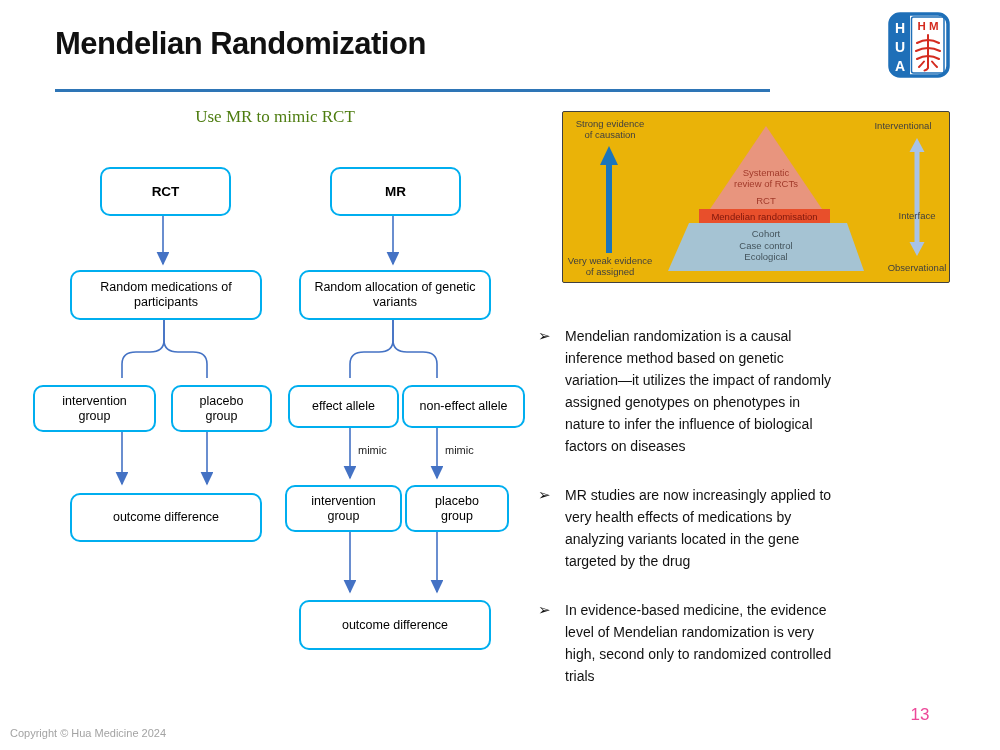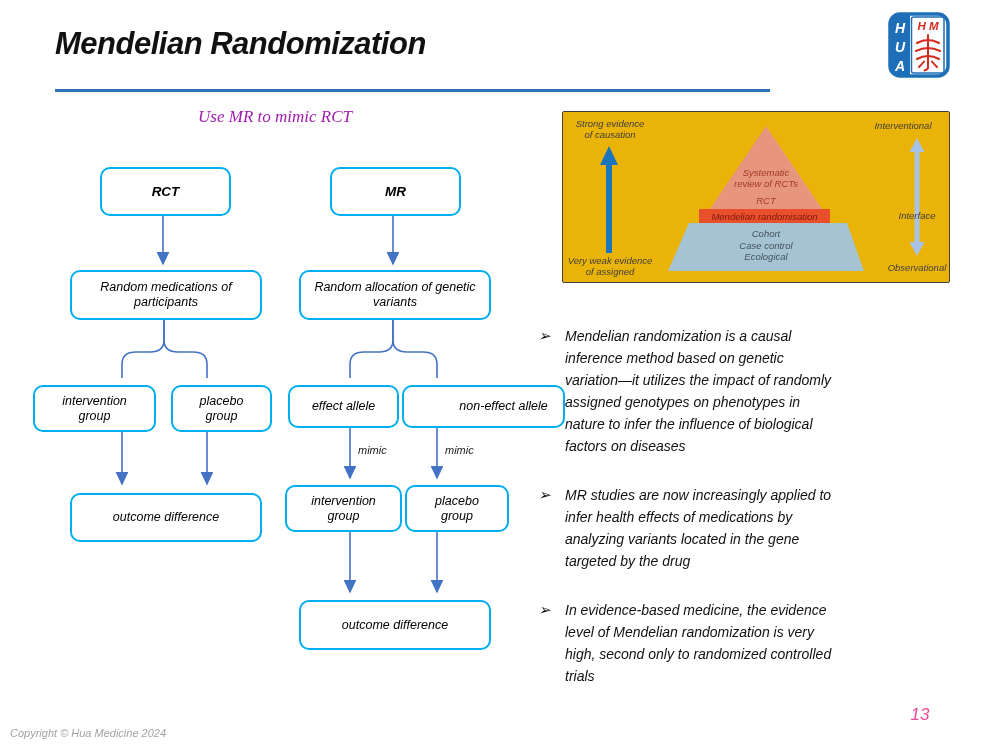--- a/index.html
+++ b/index.html
@@ -1,22 +1,22 @@
 <!DOCTYPE html>
 <html><head>
 <meta charset="utf-8">
 <style>
   html,body{margin:0;padding:0;background:#e8e8e8;}
   .slide{position:relative;width:1000px;height:750px;background:#ffffff;
-         font-family:"Liberation Sans",sans-serif;overflow:hidden;margin:0 auto;font-style:italic;}
+         font-family:"Liberation Sans",sans-serif;overflow:hidden;margin:0 auto;}
   .abs{position:absolute;}
   .title{left:55px;top:26px;font-size:31px;font-weight:700;color:#111;letter-spacing:-0.5px;}
   .rule{left:55px;top:89px;width:715px;height:3px;background:#2E75B6;}
   .caption{left:183px;top:107px;width:184px;text-align:center;
-           font-family:"Liberation Serif",serif;font-size:17px;color:#a21caf;white-space:nowrap;}
+           font-family:"Liberation Serif",serif;font-size:17px;color:#4d7c0f;white-space:nowrap;}
   
   .fbox{position:absolute;border:2.5px solid #00AEEF;border-radius:10px;background:#fff;
         display:flex;align-items:center;justify-content:center;text-align:center;
         font-size:12.5px;line-height:15px;color:#000;white-space:pre-line;}
   .fbox.bold{font-weight:700;font-size:13.5px;}
   .mimic{position:absolute;font-size:11px;color:#222;}
   .connectors{left:0;top:0;pointer-events:none;}
   
   .panel{position:absolute;left:562px;top:111px;width:386px;height:170px;
          background:#eab308;border:1.5px solid #404040;border-radius:2px;}
@@ -94,21 +94,21 @@
   <div class="fbox" style="left:33px;top:385px;width:119px;height:43px;">intervention
 group</div>
   <div class="fbox" style="left:171px;top:385px;width:97px;height:43px;">placebo
 group</div>
   <div class="fbox" style="left:70px;top:493px;width:188px;height:45px;">outcome difference</div>
 
   <div class="fbox bold" style="left:330px;top:167px;width:127px;height:45px;">MR</div>
   <div class="fbox" style="left:299px;top:270px;width:188px;height:46px;">Random allocation of genetic
 variants</div>
   <div class="fbox" style="left:288px;top:385px;width:107px;height:39px;">effect allele</div>
-  <div class="fbox" style="left:402px;top:385px;width:119px;height:39px;padding-left:40px;">non-effect allele</div>
+  <div class="fbox" style="left:402px;top:385px;width:119px;height:39px;">non-effect allele</div>
   <div class="mimic" style="left:358px;top:444px;">mimic</div>
   <div class="mimic" style="left:445px;top:444px;">mimic</div>
   <div class="fbox" style="left:285px;top:485px;width:113px;height:43px;">intervention
 group</div>
   <div class="fbox" style="left:405px;top:485px;width:100px;height:43px;">placebo
 group</div>
   <div class="fbox" style="left:299px;top:600px;width:188px;height:46px;">outcome difference</div>
 
   <div class="panel">
     <svg class="abs" style="left:0;top:0;" width="386" height="170">
@@ -150,21 +150,21 @@
       <span class="btext">Mendelian randomization is a causal
 inference method based on genetic
 variation—it utilizes the impact of randomly
 assigned genotypes on phenotypes in
 nature to infer the influence of biological
 factors on diseases</span>
     </div>
     <div class="bullet">
       <span class="marker">➢</span>
       <span class="btext">MR studies are now increasingly applied to
-infer health effects of medications by
+very health effects of medications by
 analyzing variants located in the gene
 targeted by the drug</span>
     </div>
     <div class="bullet">
       <span class="marker">➢</span>
       <span class="btext">In evidence-based medicine, the evidence
 level of Mendelian randomization is very
 high, second only to randomized controlled
 trials</span>
     </div>

